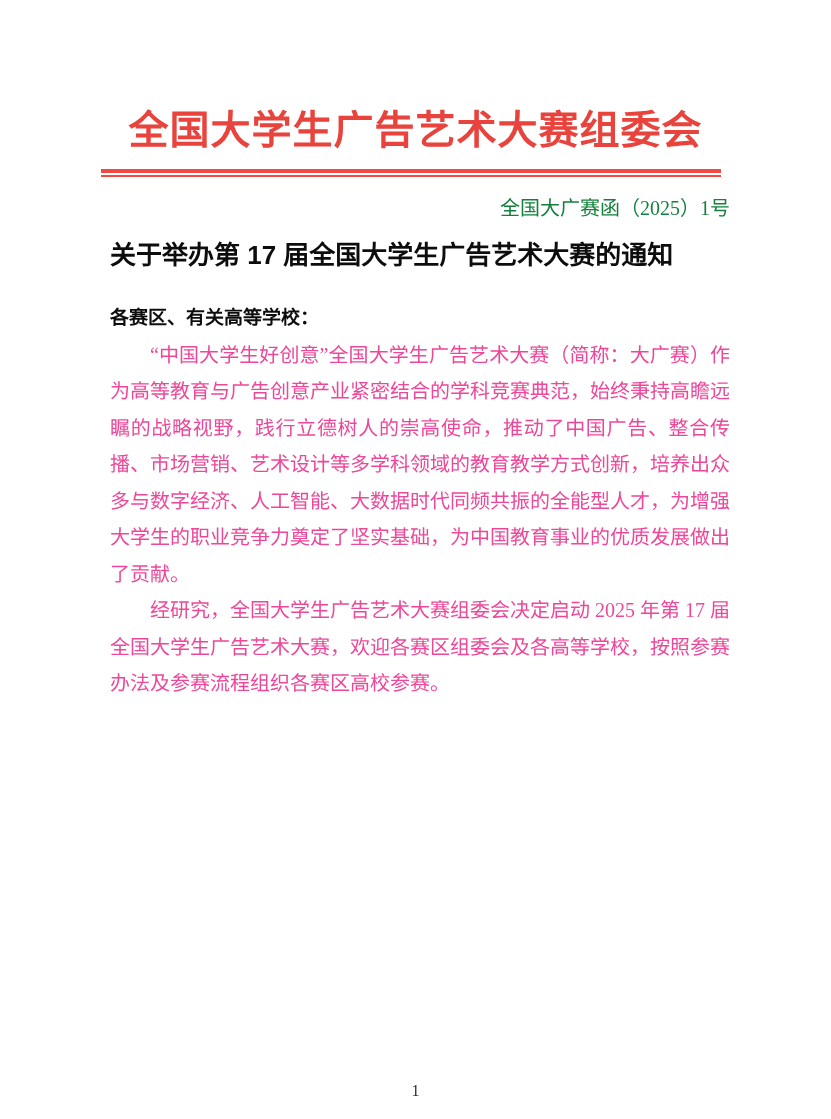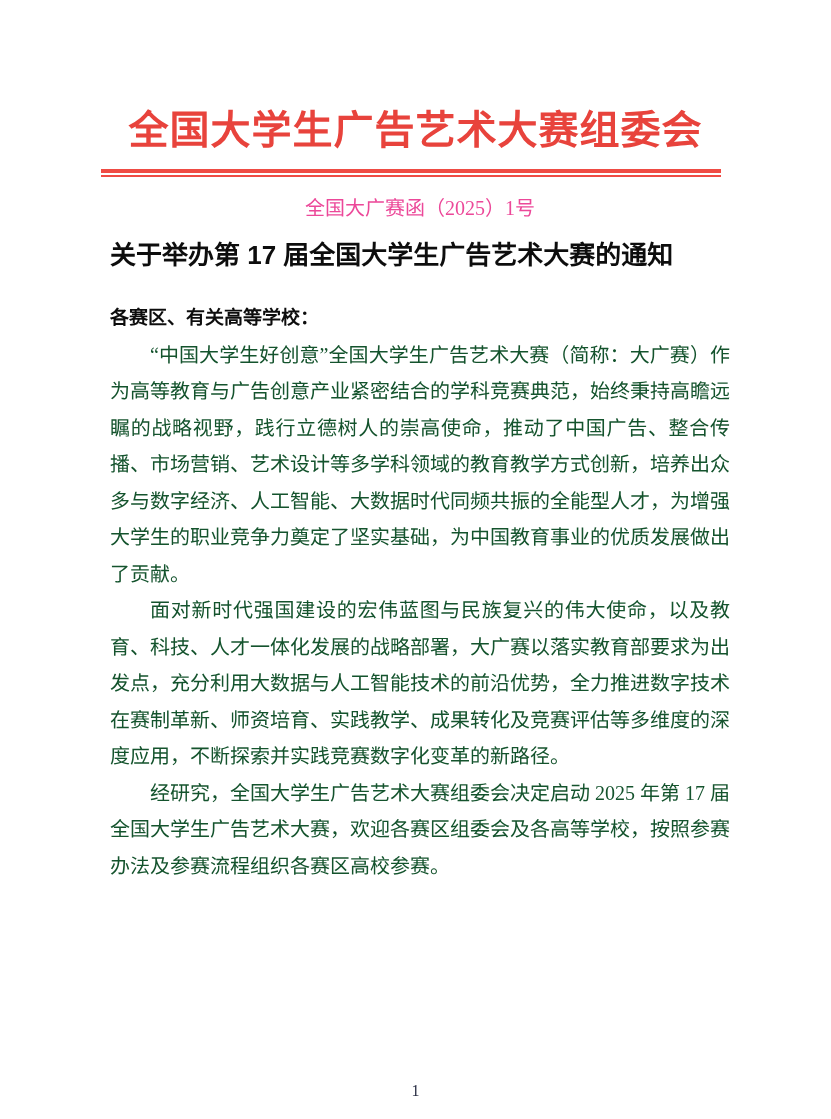--- a/index.html
+++ b/index.html
@@ -38,22 +38,22 @@
   .red-rule {
     margin: 13px 110px 0 101px;
     height: 2px;
     border-top: 4px solid #ef4b44;
     border-bottom: 2px solid #ef4b44;
     background: #ffffff;
   }
   
   .doc-number {
     margin-top: 18px;
-    text-align: center;
-    color: #ec4899;
+    text-align: right;
+    color: #15803d;
     font-family: "Liberation Serif", "DejaVu Serif", serif;
     font-size: 20px;
     line-height: 27px;
   }
   
   .doc-title {
     margin: 14px 0 0 0;
     text-align: left;
     color: #0d0d0d;
     font-family: "Liberation Sans", "DejaVu Sans", sans-serif;
@@ -67,21 +67,21 @@
     margin: 26px 0 0 0;
     color: #0d0d0d;
     font-family: "Liberation Sans", "DejaVu Sans", sans-serif;
     font-weight: 700;
     font-size: 19px;
     line-height: 36.5px;
   }
   
   .para {
     margin: 0;
-    color: #14532d;
+    color: #ec4899;
     font-family: "Liberation Serif", "DejaVu Serif", serif;
     font-size: 20px;
     line-height: 36.5px;
     text-align: justify;
     text-justify: inter-ideograph;
     text-indent: 2em;
   }
   
   .page-number {
     position: absolute;
@@ -107,21 +107,20 @@
   <div class="content">
 
     <div class="doc-number">全国大广赛函（2025）1号</div>
 
     <h2 class="doc-title">关于举办第 17 届全国大学生广告艺术大赛的通知</h2>
 
     <p class="salutation">各赛区、有关高等学校：</p>
 
     <p class="para">“中国大学生好创意”全国大学生广告艺术大赛（简称：大广赛）作为高等教育与广告创意产业紧密结合的学科竞赛典范，始终秉持高瞻远瞩的战略视野，践行立德树人的崇高使命，推动了中国广告、整合传播、市场营销、艺术设计等多学科领域的教育教学方式创新，培养出众多与数字经济、人工智能、大数据时代同频共振的全能型人才，为增强大学生的职业竞争力奠定了坚实基础，为中国教育事业的优质发展做出了贡献。</p>
 
-    <p class="para">面对新时代强国建设的宏伟蓝图与民族复兴的伟大使命，以及教育、科技、人才一体化发展的战略部署，大广赛以落实教育部要求为出发点，充分利用大数据与人工智能技术的前沿优势，全力推进数字技术在赛制革新、师资培育、实践教学、成果转化及竞赛评估等多维度的深度应用，不断探索并实践竞赛数字化变革的新路径。</p>
 
 
     <p class="para">经研究，全国大学生广告艺术大赛组委会决定启动 2025 年第 17 届全国大学生广告艺术大赛，欢迎各赛区组委会及各高等学校，按照参赛办法及参赛流程组织各赛区高校参赛。</p>
 
   </div>
 
   <div class="page-number">1</div>
 
 </div>
 

